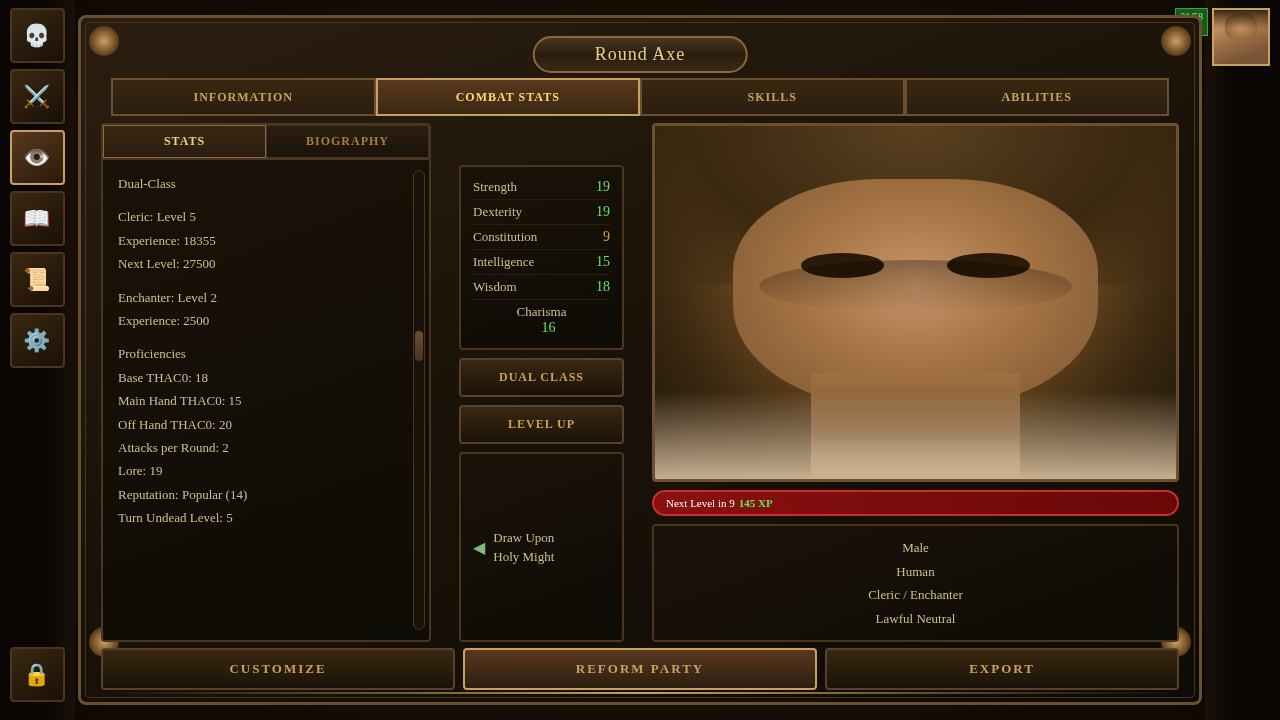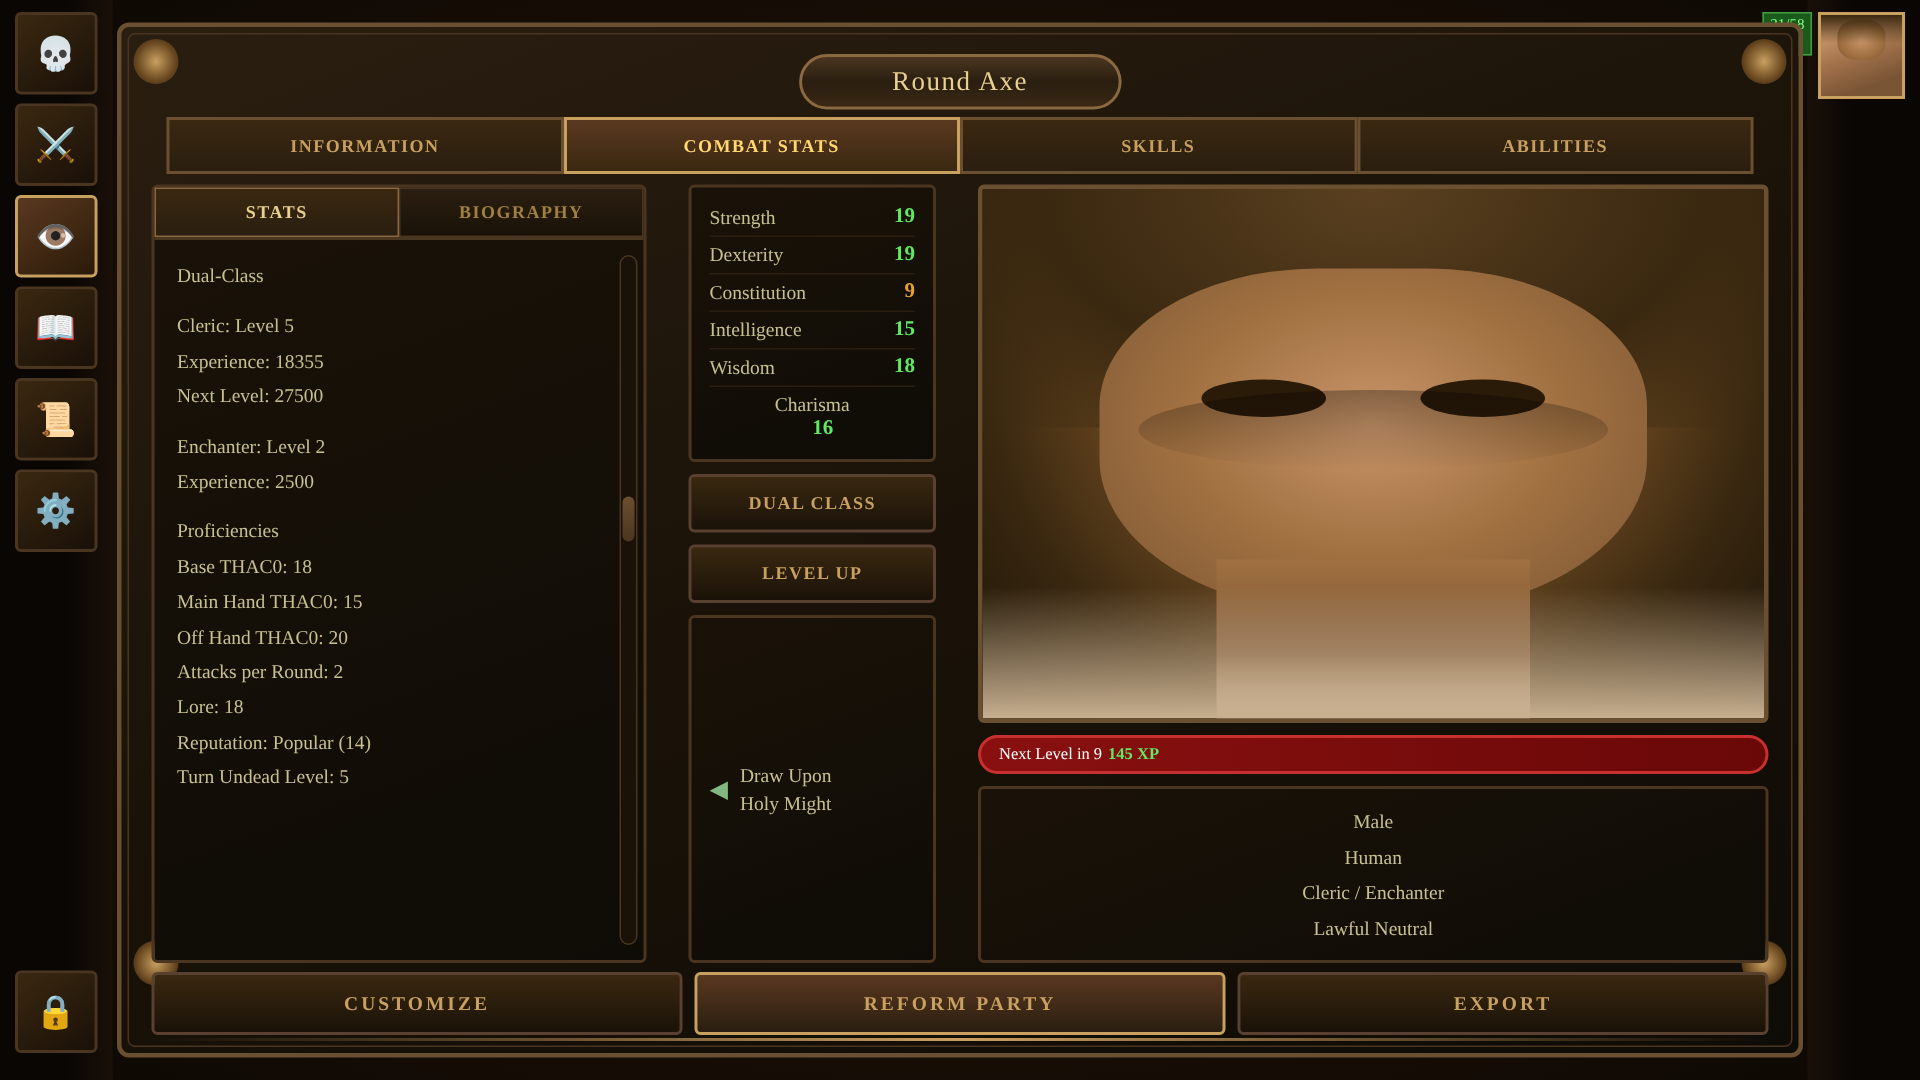--- a/index.html
+++ b/index.html
@@ -272,20 +272,21 @@
       flex-direction: column;
       gap: 8px;
     }
 
     
     .stats-box {
       background: linear-gradient(160deg, #1a1208 0%, #0e0c06 100%);
       border: 2px solid #4a3520;
       border-radius: 4px;
       padding: 8px 12px;
+      margin-top: 42px;
     }
 
     .stat-row {
       display: flex;
       justify-content: space-between;
       align-items: center;
       padding: 4px 0;
       border-bottom: 1px solid #2a1e10;
     }
 
@@ -295,21 +296,21 @@
     }
 
     .stat-name {
       color: #c8c090;
       font-size: 13px;
     }
 
     .stat-value {
       color: #60e860;
       font-size: 14px;
-      font-weight: bold;
+      font-weight: normal;
       min-width: 28px;
       text-align: right;
     }
 
     .stat-value.orange { color: #e8a030; }
 
     
     .action-btn {
       background: linear-gradient(to bottom, #3a2810 0%, #1a1208 100%);
       border: 2px solid #5a4030;
@@ -559,21 +560,21 @@
           <div class="section-gap">Cleric:  Level 5</div>
           <div>Experience: 18355</div>
           <div>Next Level: 27500</div>
           <div class="section-gap">Enchanter:  Level 2</div>
           <div>Experience: 2500</div>
           <div class="section-gap">Proficiencies</div>
           <div>Base THAC0: 18</div>
           <div>Main Hand THAC0: 15</div>
           <div>Off Hand THAC0: 20</div>
           <div>Attacks per Round: 2</div>
-          <div>Lore: 18</div>
+          <div>Lore: 19</div>
           <div>Reputation: Popular (14)</div>
           <div>Turn Undead Level: 5</div>
         </div>
         <div class="scrollbar">
           <div class="scrollbar-thumb"></div>
         </div>
       </div>
     </div>
 
     <div class="middle-panel">

